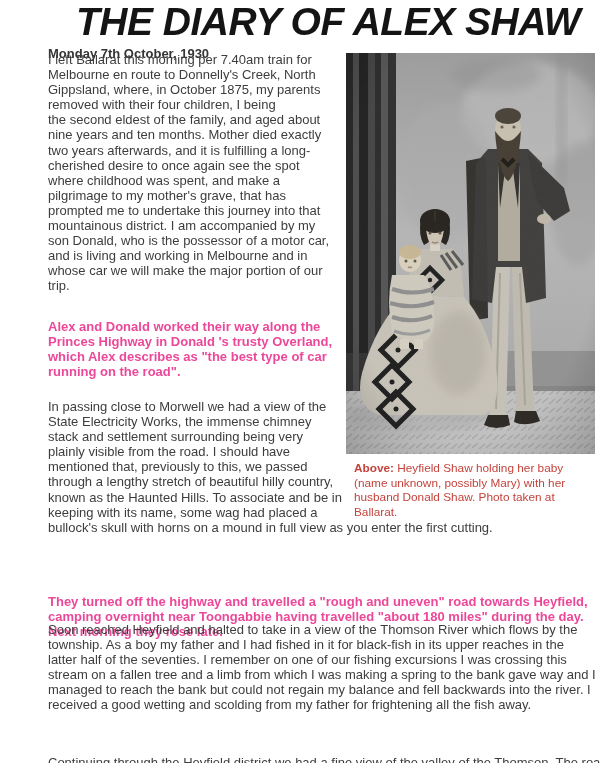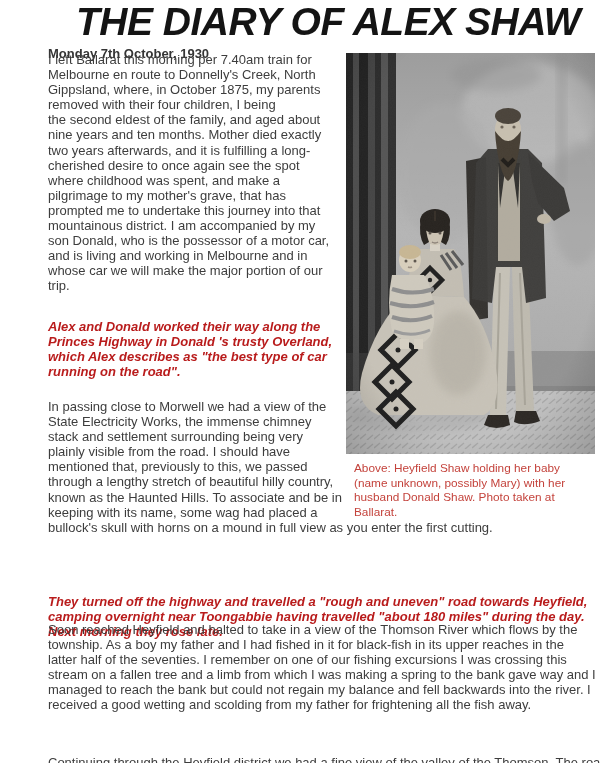--- a/index.html
+++ b/index.html
@@ -20,31 +20,31 @@
     position:absolute;left:20px;font-size:13px;line-height:15.1px;
     white-space:pre-line;color:#3d3d3d;
   }
   .p1{top:52px;width:306px;}
   .p2{top:319px;width:312px;}
   .p3{top:399px;width:566px;}
   .p4{top:549px;width:566px;}
   .p5{top:594px;width:566px;}
   .p6{top:622px;width:566px;}
   .p7{top:755px;width:566px;white-space:nowrap;}
-  .emph{font-weight:bold;font-style:italic;color:#b91c1c;}
+  .emph{font-weight:bold;color:#ec4899;}
   .photo-figure{
     position:absolute;left:318px;top:53px;width:249px;height:401px;margin:0;
     background:#b0b0b0;
   }
   .photo-figure svg{display:block;}
   .caption{
     position:absolute;left:326px;top:461px;width:240px;
     font-size:11.8px;line-height:14.6px;color:#c4433c;
   }
-  .cap-label{font-weight:normal;}
+  .cap-label{font-weight:bold;}
 </style>
 </head>
 <body>
 
 <div class="page">
 
   <h1 class="title">THE DIARY OF ALEX SHAW</h1>
 
   <div class="date">Monday 7th October, 1930</div>
 

